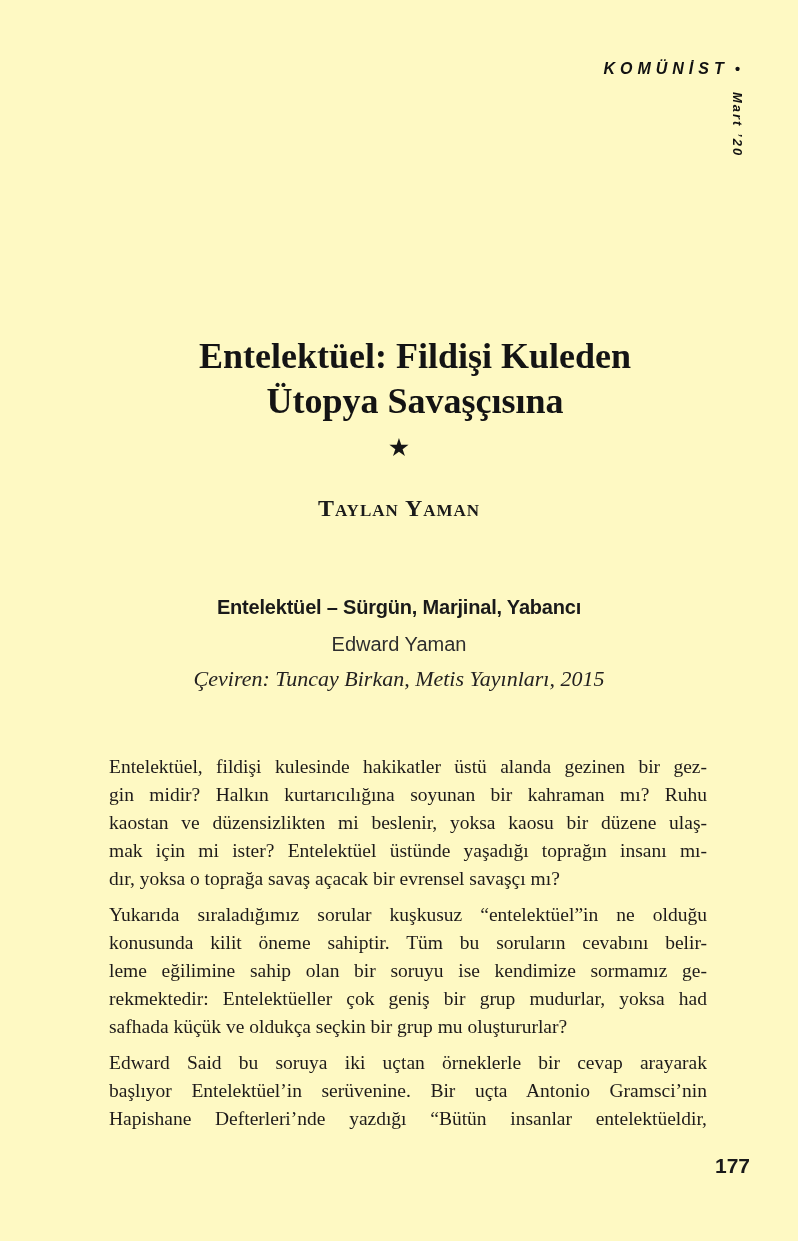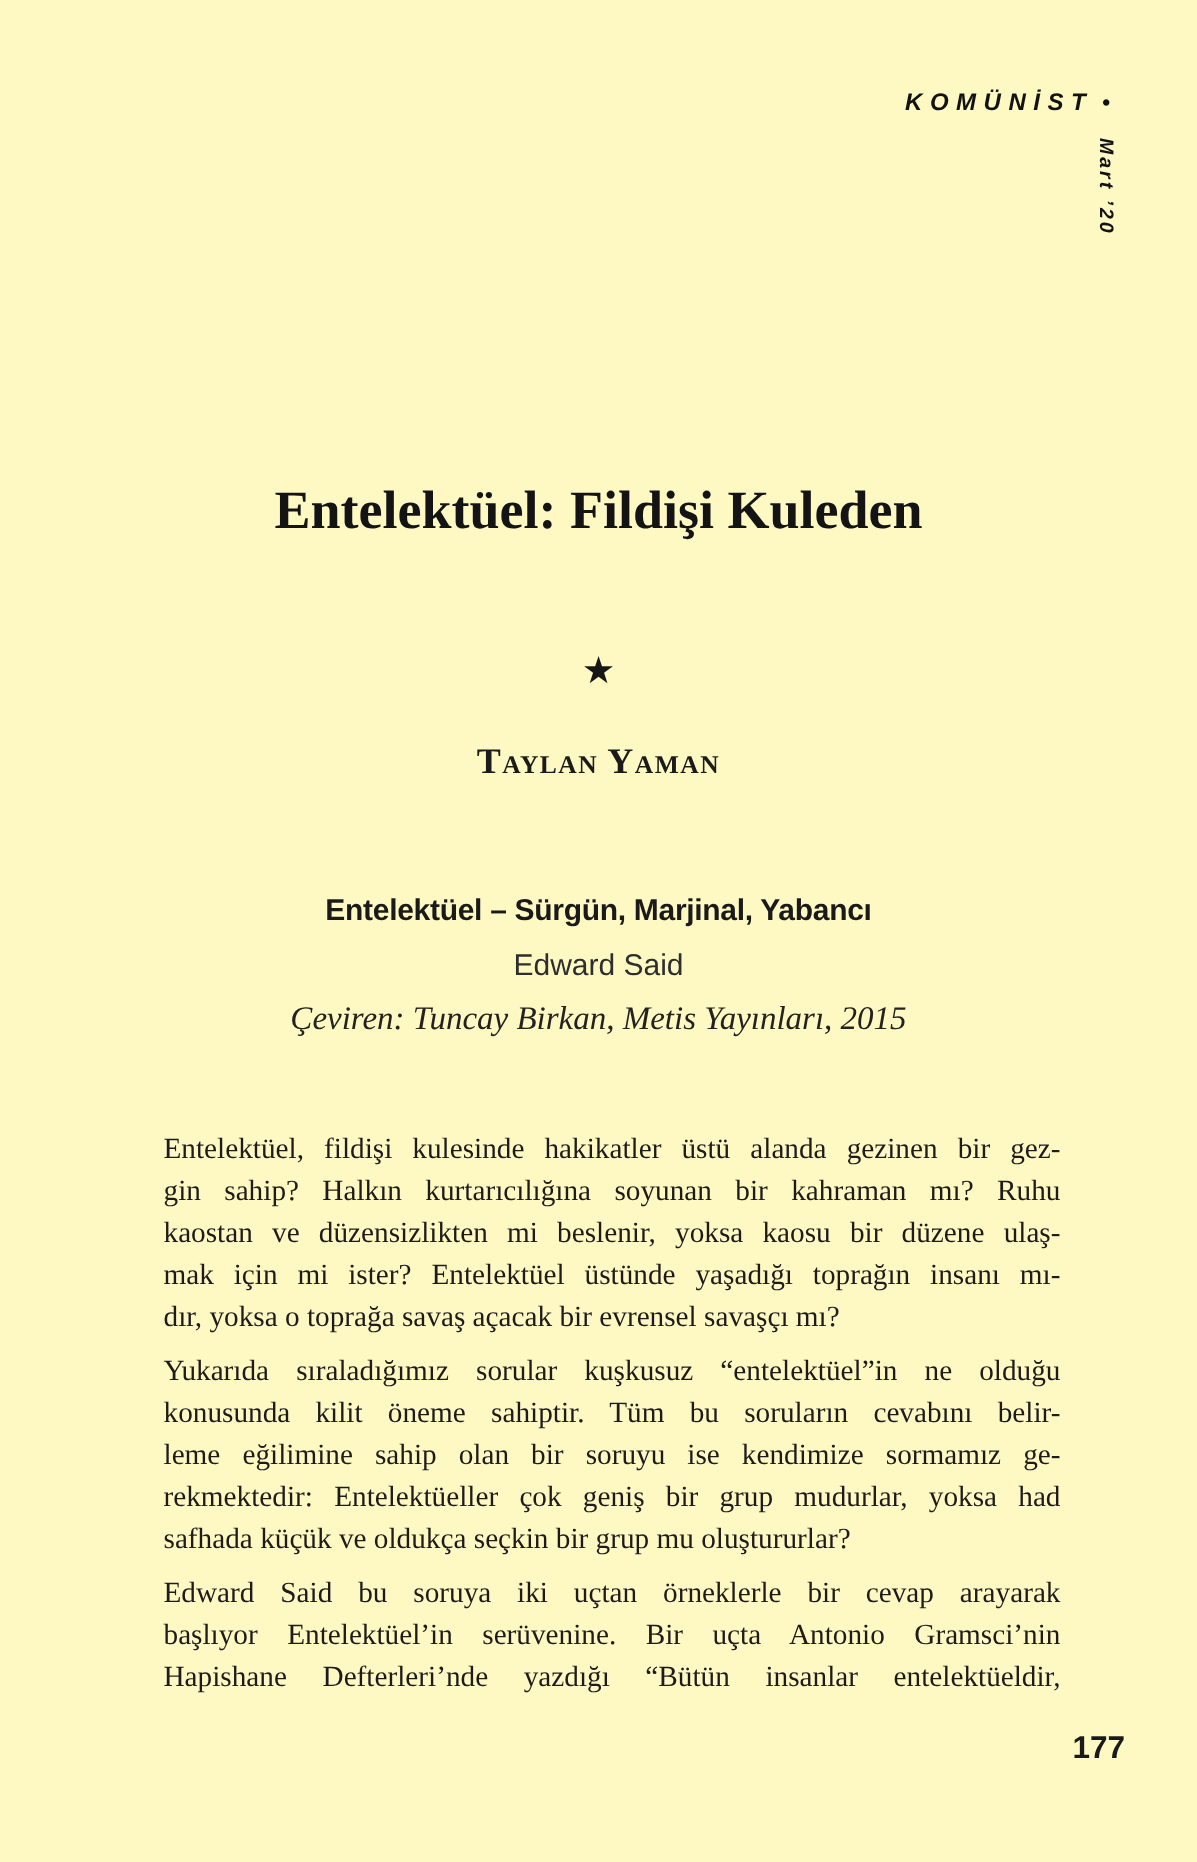--- a/index.html
+++ b/index.html
@@ -44,21 +44,21 @@
     letter-spacing: 2px;
     color: #121212;
   }
 
   
   .title {
     position: absolute;
     top: 318px;
     left: 93px;
     width: 612px;
-    margin: 0;
+    margin: 16px;
     text-align: center;
     font-size: 36px;
     line-height: 45px;
     font-weight: bold;
     color: #141414;
   }
   .star {
     position: absolute;
     top: 435px;
     left: 93px;
@@ -139,37 +139,38 @@
 <div class="page">
 
   <div class="masthead">
     <span>KOMÜNİST</span><span class="bullet">•</span>
   </div>
 
   <div class="issue">Mart ’20</div>
 
   <h1 class="title">
     <div>Entelektüel: Fildişi Kuleden</div>
+    <div>Ütopya Savaşçısına</div>
   </h1>
 
   <div class="star">★</div>
 
   <div class="author">Taylan Yaman</div>
 
   <div class="book">
     <div class="book-title">Entelektüel – Sürgün, Marjinal, Yabancı</div>
-    <div class="book-author">Edward Said</div>
+    <div class="book-author">Edward Yaman</div>
     <div class="book-trans">Çeviren: Tuncay Birkan, Metis Yayınları, 2015</div>
   </div>
 
   <div class="bodytext">
 
     <div class="para">
       <div class="pline">Entelektüel, fildişi kulesinde hakikatler üstü alanda gezinen bir gez-</div>
-      <div class="pline">gin sahip? Halkın kurtarıcılığına soyunan bir kahraman mı? Ruhu</div>
+      <div class="pline">gin midir? Halkın kurtarıcılığına soyunan bir kahraman mı? Ruhu</div>
       <div class="pline">kaostan ve düzensizlikten mi beslenir, yoksa kaosu bir düzene ulaş-</div>
       <div class="pline">mak için mi ister? Entelektüel üstünde yaşadığı toprağın insanı mı-</div>
       <div class="pline end">dır, yoksa o toprağa savaş açacak bir evrensel savaşçı mı?</div>
     </div>
 
     <div class="para">
       <div class="pline">Yukarıda sıraladığımız sorular kuşkusuz “entelektüel”in ne olduğu</div>
       <div class="pline">konusunda kilit öneme sahiptir. Tüm bu soruların cevabını belir-</div>
       <div class="pline">leme eğilimine sahip olan bir soruyu ise kendimize sormamız ge-</div>
       <div class="pline">rekmektedir: Entelektüeller çok geniş bir grup mudurlar, yoksa had</div>

